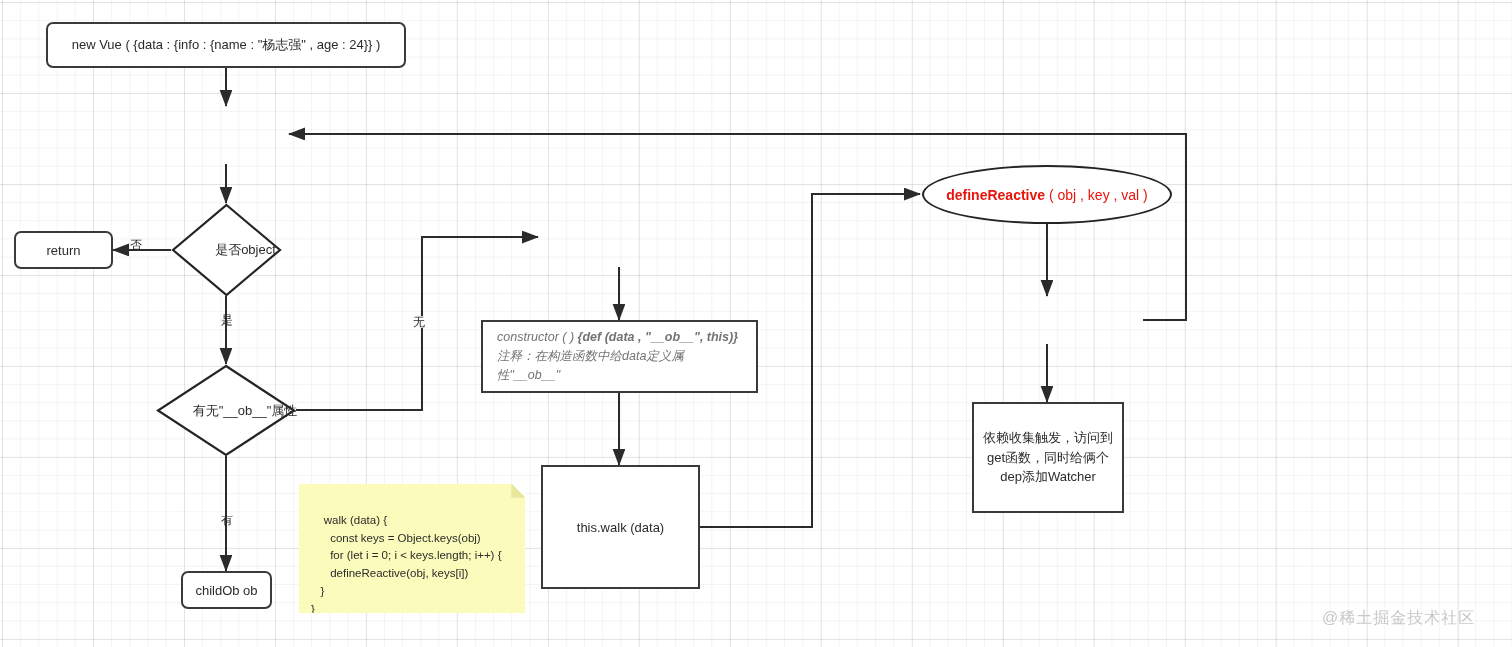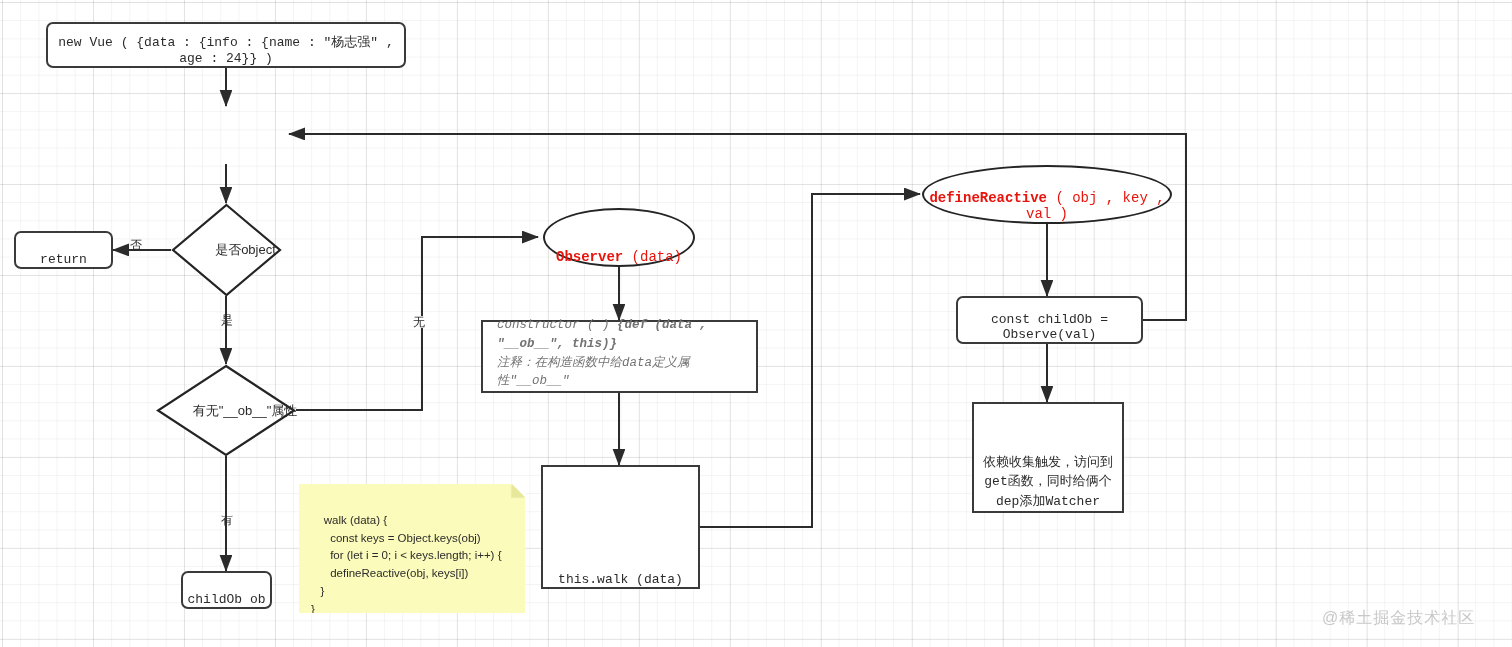--- a/index.html
+++ b/index.html
@@ -26,25 +26,24 @@
     position: absolute;
     left: 0; top: 0;
     width: 1512px;
     height: 647px;
     pointer-events: none;
   }
   .node {
     position: absolute;
     box-sizing: border-box;
     display: flex;
-    align-items: flex-end;
+    align-items: center;
     justify-content: center;
     text-align: center;
     color: #2b2b2b;
-    font-family: Liberation Mono, monospace;
   }
   .rbox {
     background: #fff;
     border: 2px solid #3a3a3a;
     border-radius: 7px;
     font-size: 13px;
   }
   .sbox {
     background: #fff;
     border: 2px solid #3a3a3a;
@@ -200,46 +199,38 @@
     <svg class="diamond-shape" viewBox="0 0 140 93" preserveAspectRatio="none">
       <polygon points="70,2 138,46.5 70,91 2,46.5" fill="#ffffff" stroke="#242424" stroke-width="2.2"></polygon>
     </svg>
     <div class="diamond-label">有无"__ob__"属性</div>
   </div>
 
   <div class="node rbox" style="left:181px; top:571px; width:91px; height:38px;">
     <span>childOb ob</span>
   </div>
 
-  <div class="node ellipse" style="left:543px; top:208px; width:152px; height:59px;">
-    <span>
-      <span class="kw">Observer</span><span class="args"> (data)</span>
-    </span>
-  </div>
 
   <div class="node sbox" style="left:481px; top:320px; width:277px; height:73px;">
     <div class="italic-line">
       <div><span>constructor ( ) </span><span class="b">{def (data , "__ob__", this)}</span></div>
       <div>注释：在构造函数中给data定义属性"__ob__"</div>
     </div>
   </div>
 
   <div class="node sbox" style="left:541px; top:465px; width:159px; height:124px;">
     <span>this.walk (data)</span>
   </div>
 
   <div class="node ellipse" style="left:922px; top:165px; width:250px; height:59px;">
     <span>
       <span class="kw">defineReactive</span><span class="args"> ( obj , key , val )</span>
     </span>
   </div>
 
-  <div class="node rbox" style="left:956px; top:296px; width:187px; height:48px;">
-    <span>const childOb = Observe(val)</span>
-  </div>
 
   <div class="node sbox multiline" style="left:972px; top:402px; width:152px; height:111px;">
     <span>依赖收集触发，访问到
 get函数，同时给俩个
 dep添加Watcher</span>
   </div>
 
   <div class="edge-label" style="left:128px; top:239px;">否</div>
   <div class="edge-label" style="left:219px; top:314px;">是</div>
   <div class="edge-label" style="left:411px; top:316px; background:#fdfdfd;">无</div>

